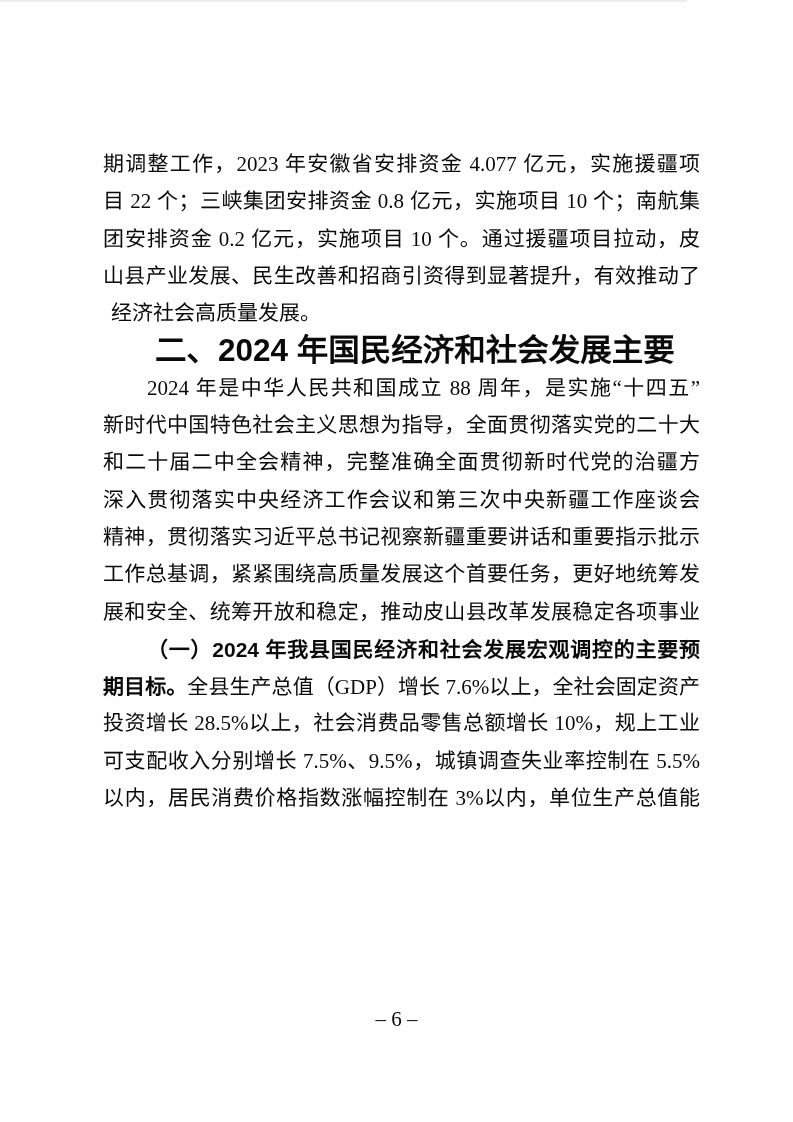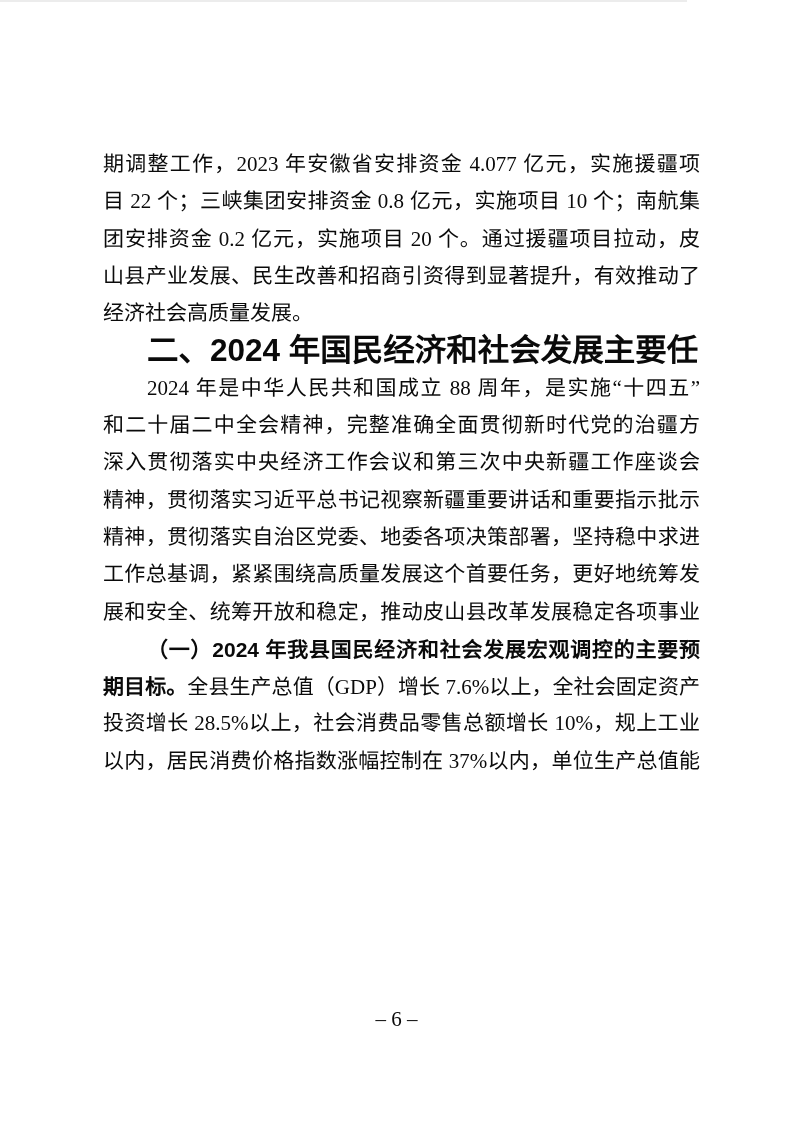--- a/index.html
+++ b/index.html
@@ -27,20 +27,21 @@
     height: 37.3px;
     line-height: 37.3px;
     text-align: justify;
     text-align-last: justify;
     overflow: hidden;
   }
   
   .nj {
     text-align: left;
     text-align-last: auto;
+    margin-left: 8px;
   }
   
   .ind { text-indent: 44px; }
   
   .hei {
     font-family: "Liberation Sans", "DejaVu Sans", sans-serif;
     font-weight: 700;
   }
   .footer {
     position: absolute;
@@ -54,35 +55,36 @@
   }
 </style>
 </head>
 <body>
 
 <div class="page">
   <main class="content">
 
     <p class="line">期调整工作，2023 年安徽省安排资金 4.077 亿元，实施援疆项</p>
     <p class="line">目 22 个；三峡集团安排资金 0.8 亿元，实施项目 10 个；南航集</p>
-    <p class="line">团安排资金 0.2 亿元，实施项目 20 个。通过援疆项目拉动，皮</p>
+    <p class="line">团安排资金 0.2 亿元，实施项目 10 个。通过援疆项目拉动，皮</p>
     <p class="line">山县产业发展、民生改善和招商引资得到显著提升，有效推动了</p>
     <p class="line nj">经济社会高质量发展。</p>
 
     <h2 class="line nj ind hei">二、2024 年国民经济和社会发展主要任务</h2>
 
     <p class="line ind">2024 年是中华人民共和国成立 88 周年，是实施“十四五”</p>
+    <p class="line">新时代中国特色社会主义思想为指导，全面贯彻落实党的二十大</p>
     <p class="line">和二十届二中全会精神，完整准确全面贯彻新时代党的治疆方略，</p>
     <p class="line">深入贯彻落实中央经济工作会议和第三次中央新疆工作座谈会</p>
     <p class="line">精神，贯彻落实习近平总书记视察新疆重要讲话和重要指示批示</p>
-    <p class="line">精神，贯彻落实自治区党委、地委各项决策部署，坚持稳中求进</p>
     <p class="line">工作总基调，紧紧围绕高质量发展这个首要任务，更好地统筹发</p>
     <p class="line">展和安全、统筹开放和稳定，推动皮山县改革发展稳定各项事业</p>
 
     <p class="line ind hei">（一）2024 年我县国民经济和社会发展宏观调控的主要预</p>
     <p class="line"><span class="hei">期目标。</span><span>全县生产总值（GDP）增长 7.6%以上，全社会固定资产</span></p>
     <p class="line">投资增长 28.5%以上，社会消费品零售总额增长 10%，规上工业</p>
-    <p class="line">以内，居民消费价格指数涨幅控制在 37%以内，单位生产总值能</p>
+    <p class="line">可支配收入分别增长 7.5%、9.5%，城镇调查失业率控制在 5.5%</p>
+    <p class="line">以内，居民消费价格指数涨幅控制在 3%以内，单位生产总值能</p>
 
   </main>
 
   <footer class="footer">– 6 –</footer>
 </div>
 
 </body></html>

